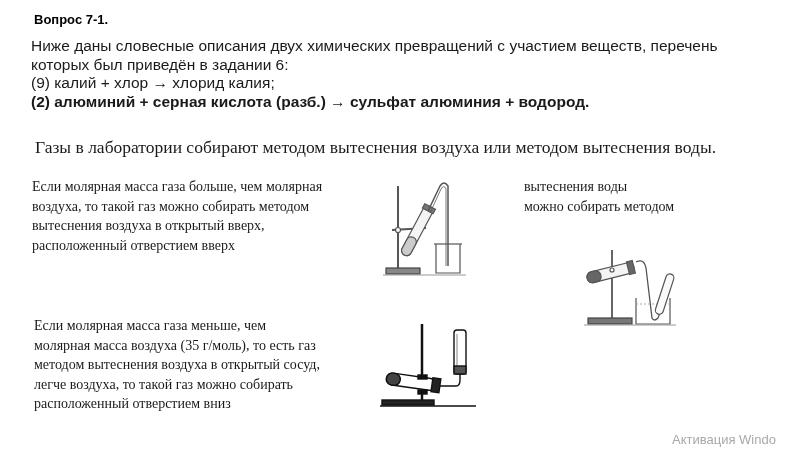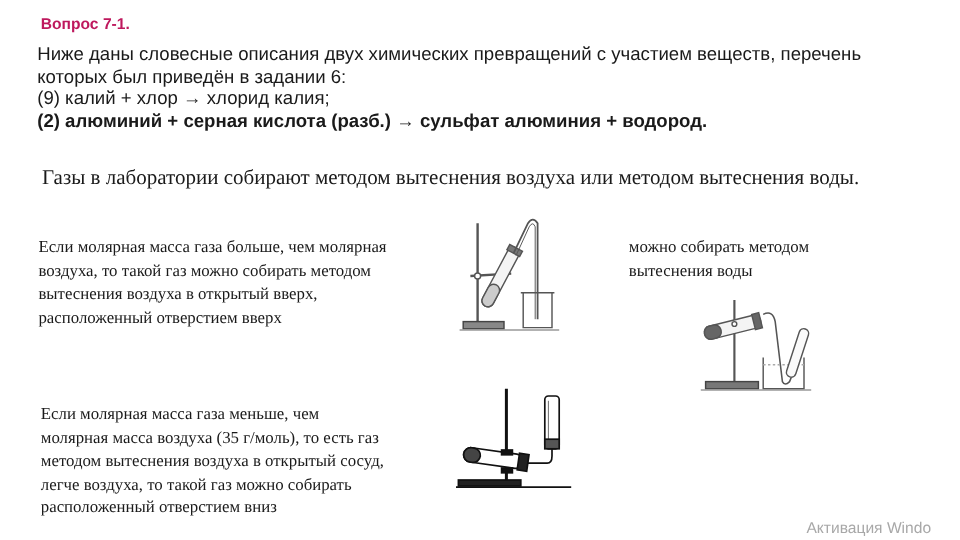--- a/index.html
+++ b/index.html
@@ -13,21 +13,21 @@
       position: relative;
       overflow: hidden;
       color: #111111;
     }
     .abs { position: absolute; }
     .heading {
       left: 34px; top: 12px;
       font-family: "Liberation Sans", sans-serif;
       font-weight: bold;
       font-size: 13px;
-      color: #be185d;
+      color: #000000;
     }
     .intro {
       left: 31px; top: 37px;
       width: 760px;
       font-family: "Liberation Sans", sans-serif;
       font-size: 15.5px;
       line-height: 18.5px;
       color: #1a1a1a;
     }
     .intro div { white-space: nowrap; }
@@ -38,21 +38,20 @@
     }
     .subtitle {
       left: 35px; top: 137px;
       font-size: 17.5px;
       white-space: nowrap;
     }
     .block {
       font-size: 14px;
       line-height: 19.5px;
       white-space: nowrap;
-      margin-top: 20px;
     }
     .block1 { left: 32px; top: 177px; }
     .block2 { left: 524px; top: 177px; }
     .block3 { left: 34px; top: 316px; }
     .fig { position: absolute; }
     .fig1 { left: 378px; top: 178px; width: 90px; height: 100px; }
     .fig2 { left: 580px; top: 248px; width: 100px; height: 80px; }
     .fig3 { left: 378px; top: 320px; width: 100px; height: 92px; }
     .watermark {
       left: 672px; top: 432px;
@@ -103,22 +102,22 @@
     <path d="M52 35 L63 11 Q66 6 68 11 L68 88" stroke-width="0.8"></path>
 
     <path d="M58 66 L58 95 L82 95 L82 66"></path>
     <line x1="56" y1="66" x2="84" y2="66"></line>
 
     <line x1="5" y1="97" x2="88" y2="97" stroke="#999"></line>
   </g>
 </svg>
 
 <div class="abs serif block block2">
+  <div>вытеснения воды</div>
   <div>можно собирать методом</div>
-  <div>вытеснения воды</div>
 </div>
 
 <svg class="fig fig2" viewBox="0 0 100 80">
   <g stroke="#555" fill="none" stroke-width="1.2">
 
     <line x1="32" y1="2" x2="32" y2="72" stroke-width="1.8"></line>
 
     <rect x="8" y="70" width="44" height="6" fill="#777" stroke="#444"></rect>
 
     <g transform="rotate(-14 35 22)">

